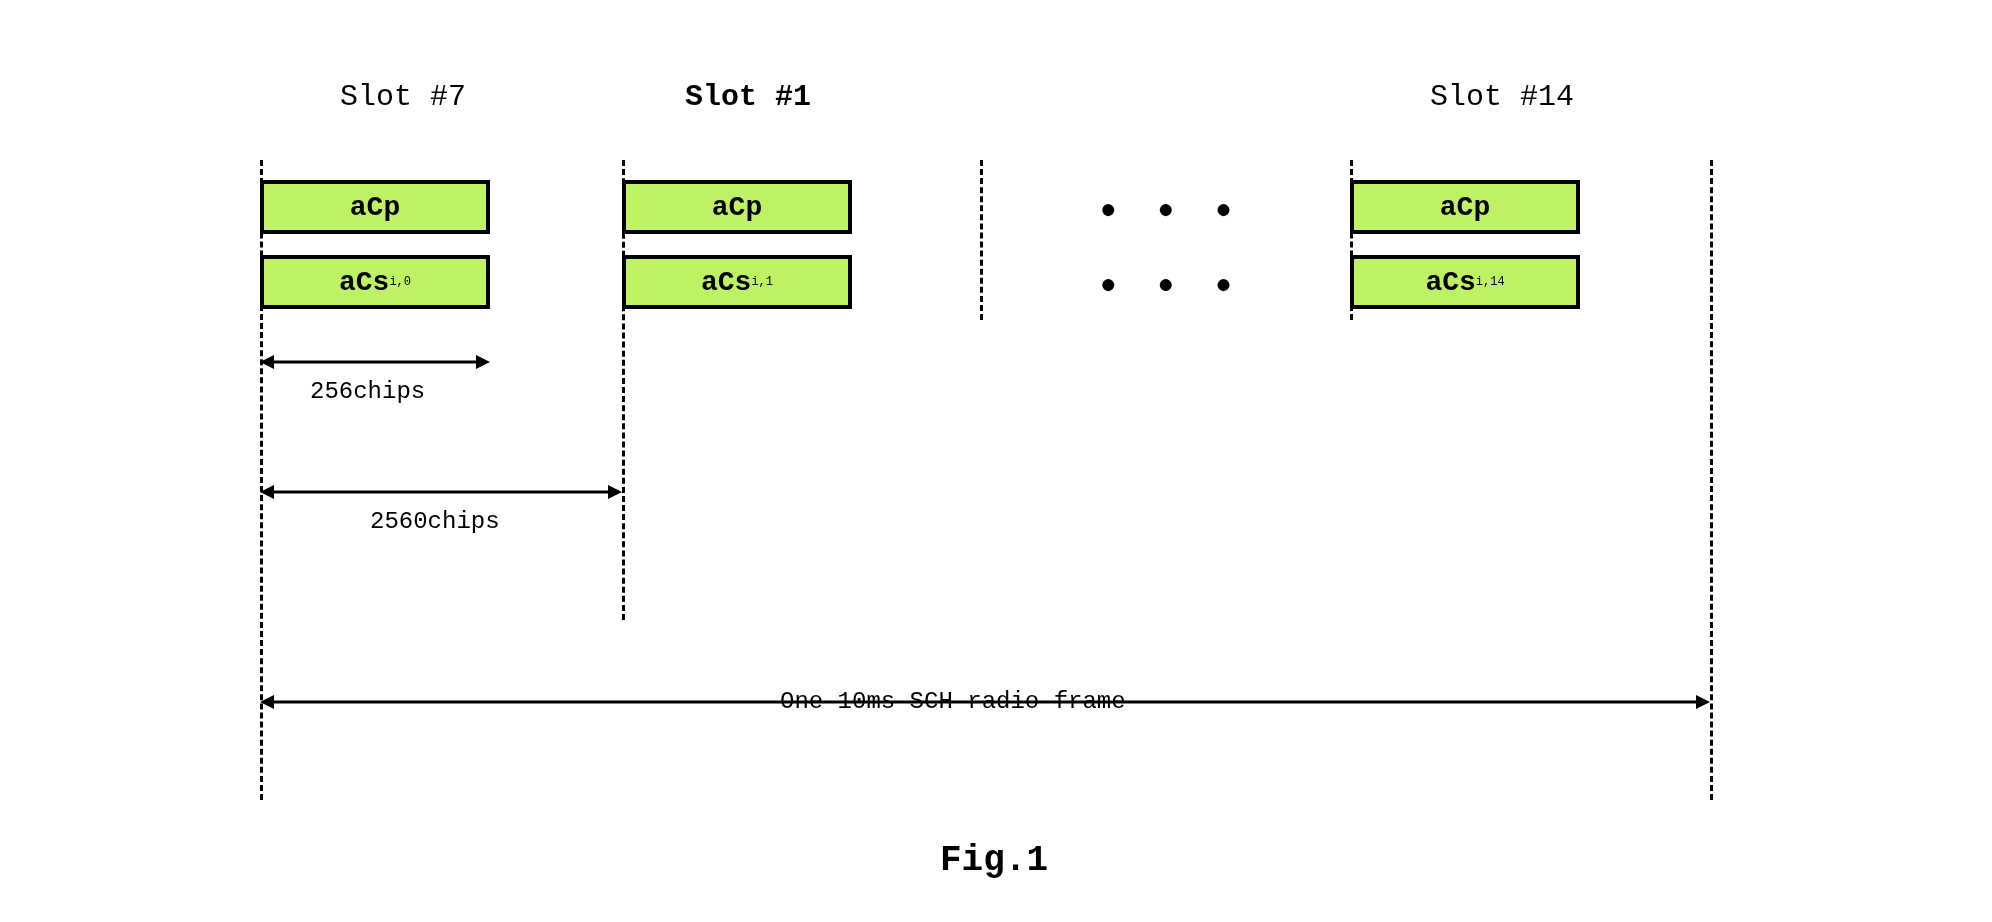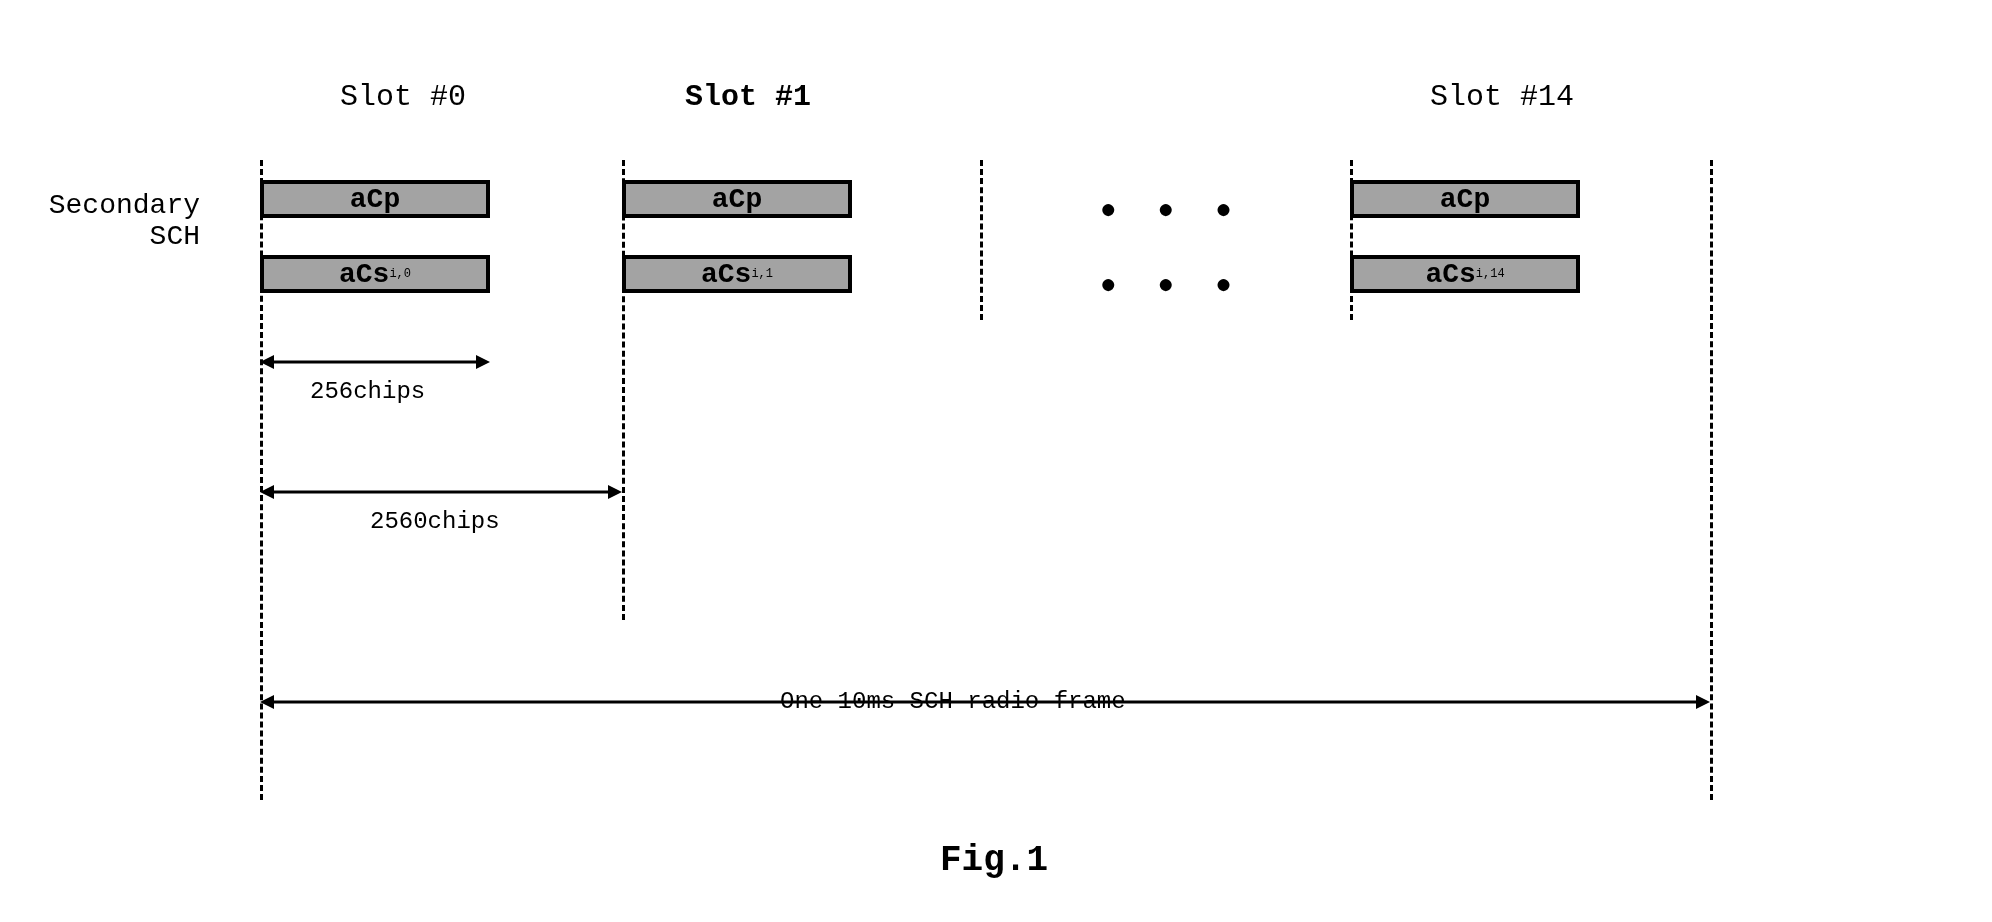--- a/index.html
+++ b/index.html
@@ -36,45 +36,44 @@
     position: absolute;
     border-left: 3px dashed #000;
   }
   .chip-box {
     position: absolute;
     border: 4px solid #000;
     font-size: 24px;
     display: flex;
     align-items: center;
     justify-content: center;
-    background: #a3a3a3;
-    height: 38px;
+    background: #bef264;
+    height: 54px;
   }
   .chip-box .label-main { font-size: 28px; font-weight: bold; }
   .chip-box .sub { font-size: 12px; }
   .dots { position: absolute; font-size: 28px; letter-spacing: 12px; }
   .arrow-container { position: absolute; }
   .arrow-label { position: absolute; font-size: 24px; text-align: right; }
   .fig-caption {
     position: absolute;
     font-size: 36px;
     font-weight: bold;
     text-align: right;
   }
 </style>
 </head>
 <body>
 
 <div class="diagram">
 
   <div class="labels-col">
-    <div>Secondary SCH</div>
   </div>
 
-  <div class="slot-header" style="left:140px;">Slot #0</div>
+  <div class="slot-header" style="left:140px;">Slot #7</div>
   <div class="slot-header" style="left:485px;font-weight:bold;">Slot #1</div>
   <div class="slot-header" style="left:1230px;">Slot #14</div>
 
   <div class="dashed-line" style="left:60px; top:80px; height:640px;"></div>
   <div class="dashed-line" style="left:422px; top:80px; height:460px;"></div>
   <div class="dashed-line" style="left:780px; top:80px; height:160px;"></div>
   <div class="dashed-line" style="left:1150px; top:80px; height:160px;"></div>
   <div class="dashed-line" style="left:1510px; top:80px; height:640px;"></div>
 
   <div class="chip-box" style="left:60px; top:100px; width:230px;">

